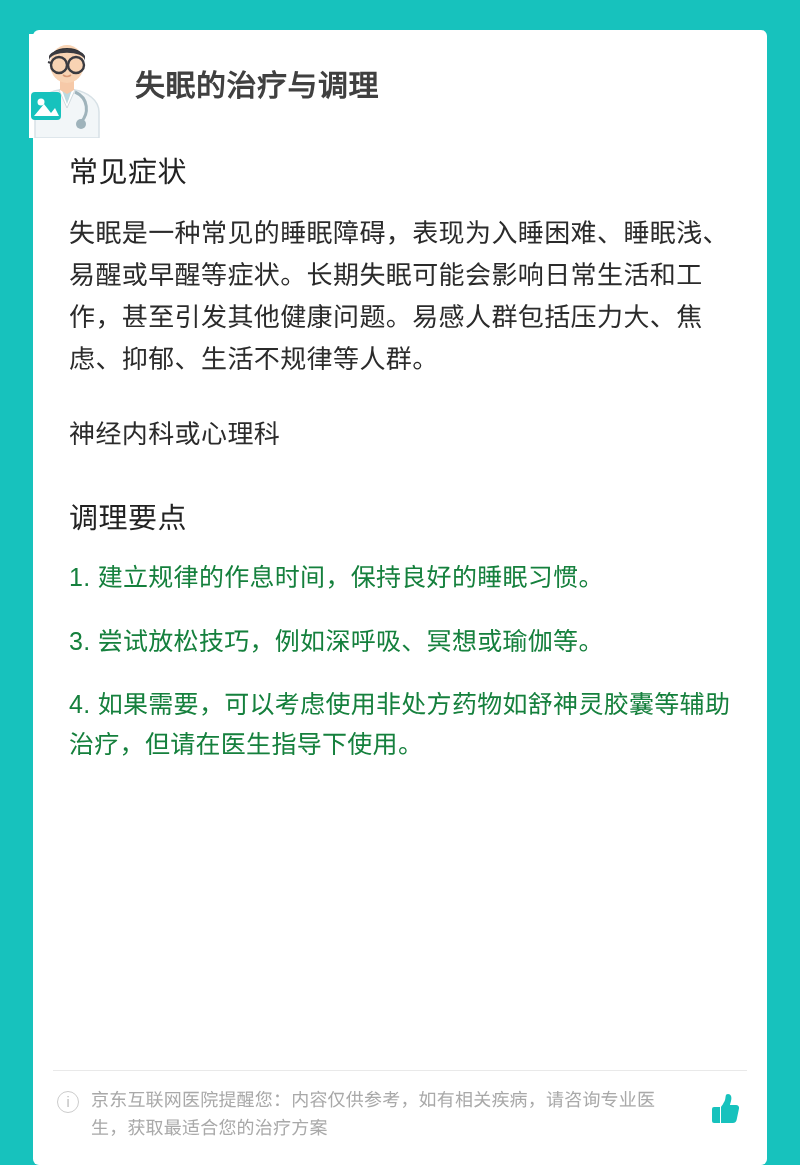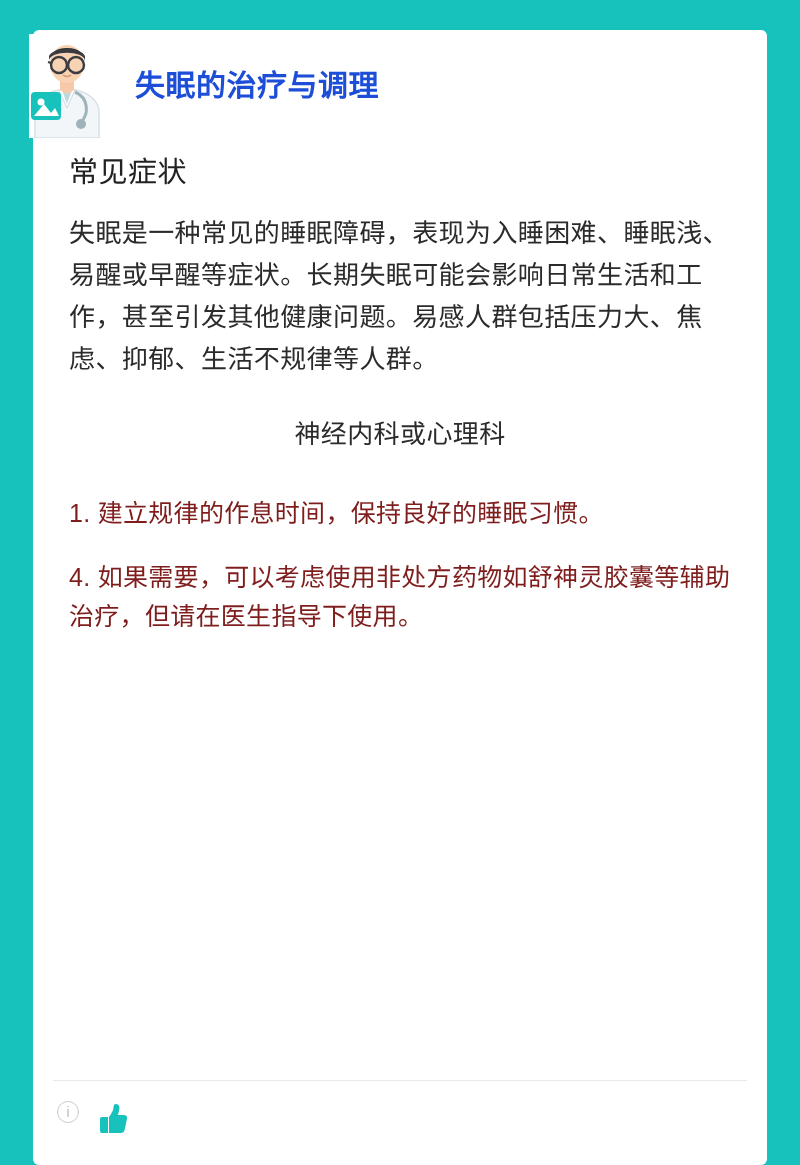--- a/index.html
+++ b/index.html
@@ -37,21 +37,21 @@
     pointer-events: none;
   }
   .content {
     padding: 38px 36px 10px 36px;
     flex: 1 1 auto;
   }
   h1.title {
     font-size: 30px;
     line-height: 1.2;
     font-weight: 700;
-    color: #1d4ed8;
+    color: #404040;
     margin: 0 0 44px 66px;
     letter-spacing: 0.5px;
   }
   h2.section {
     font-size: 29px;
     font-weight: 400;
     color: #222222;
     margin: 0 0 22px 0;
     letter-spacing: 0.5px;
   }
@@ -61,31 +61,30 @@
     color: #2b2b2b;
     margin: 1px 0 34px 0;
     letter-spacing: 0.4px;
   }
   .dept {
     font-size: 26px;
     line-height: 1.6;
     color: #2b2b2b;
     margin: 0 0 38px 0;
     letter-spacing: 0.4px;
-    text-align: center;
   }
   ol.tips {
     list-style: none;
     margin: 0;
     padding: 0;
   }
   ol.tips li {
     font-size: 25px;
     line-height: 1.58;
-    color: #7f1d1d;
+    color: #15803d;
     margin: 0 0 24px 0;
     letter-spacing: 0.3px;
   }
   .footer {
     border-top: 1px solid #e9e9e9;
     margin: 14px 20px 0 20px;
     padding: 16px 4px 22px 4px;
     display: flex;
     align-items: flex-start;
     gap: 12px;
@@ -153,28 +152,31 @@
   </div>
 
   <div class="content">
     <h1 class="title">失眠的治疗与调理</h1>
 
     <h2 class="section">常见症状</h2>
     <p class="body">失眠是一种常见的睡眠障碍，表现为入睡困难、睡眠浅、易醒或早醒等症状。长期失眠可能会影响日常生活和工作，甚至引发其他健康问题。易感人群包括压力大、焦虑、抑郁、生活不规律等人群。</p>
 
     <div class="dept">神经内科或心理科</div>
 
+    <h2 class="section">调理要点</h2>
     <ol class="tips">
       <li>1. 建立规律的作息时间，保持良好的睡眠习惯。</li>
+      <li>3. 尝试放松技巧，例如深呼吸、冥想或瑜伽等。</li>
       <li>4. 如果需要，可以考虑使用非处方药物如舒神灵胶囊等辅助治疗，但请在医生指导下使用。</li>
     </ol>
   </div>
 
   <div class="footer">
     <div class="info-icon">i</div>
+    <div class="disclaimer">京东互联网医院提醒您：内容仅供参考，如有相关疾病，请咨询专业医生，获取最适合您的治疗方案</div>
     <div class="thumb">
       <svg width="40" height="40" viewBox="0 0 40 40" xmlns="http://www.w3.org/2000/svg">
         <path d="M11 18 L17 18 L17 34 L11 34 A2 2 0 0 1 9 32 L9 20 A2 2 0 0 1 11 18 Z" fill="#17c2bd"></path>
         <path d="M18 18 C18 18 21 14 22 11 C23 8 22 5 25 5 C28 5 29 8 28 12 C27.6 13.6 27 15 27 16 L33 16 C35 16 36.5 17.6 36 19.6 L33.6 31 C33.2 33 31.6 34 30 34 L18 34 Z" fill="#17c2bd"></path>
       </svg>
     </div>
   </div>
 
 </div>
 

